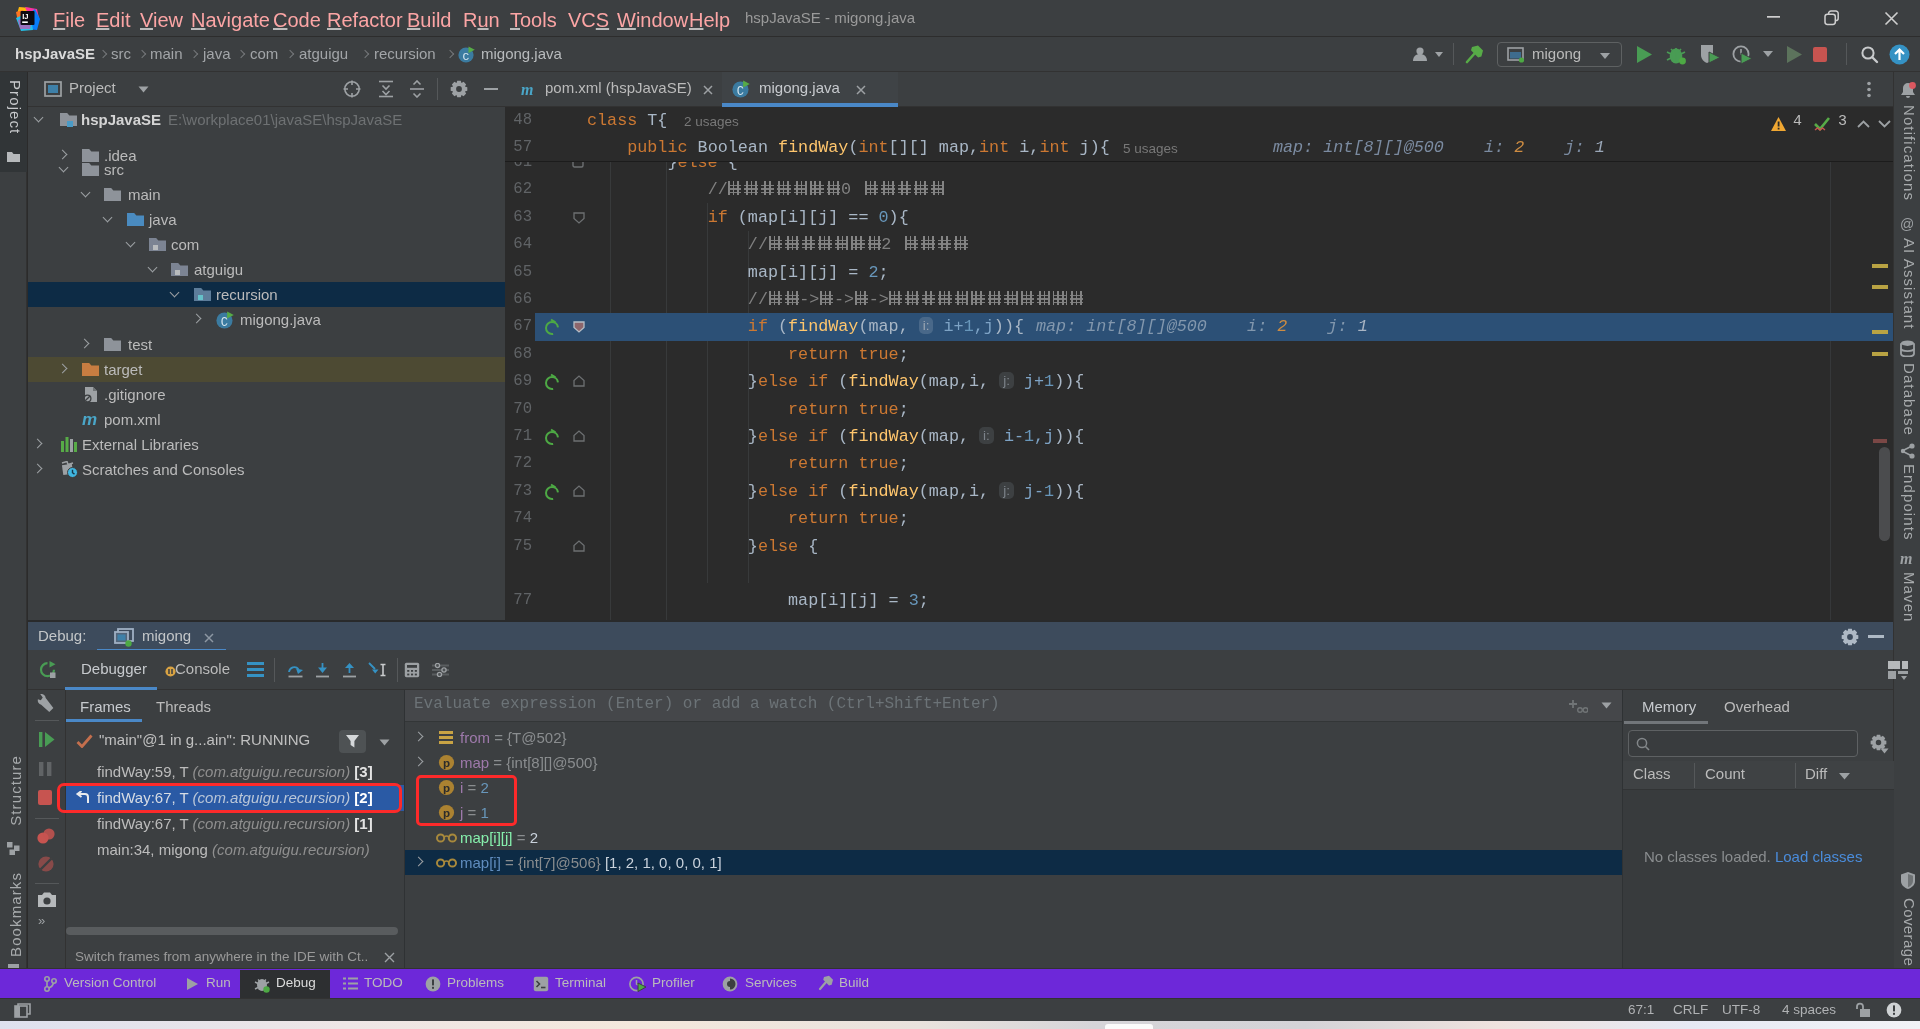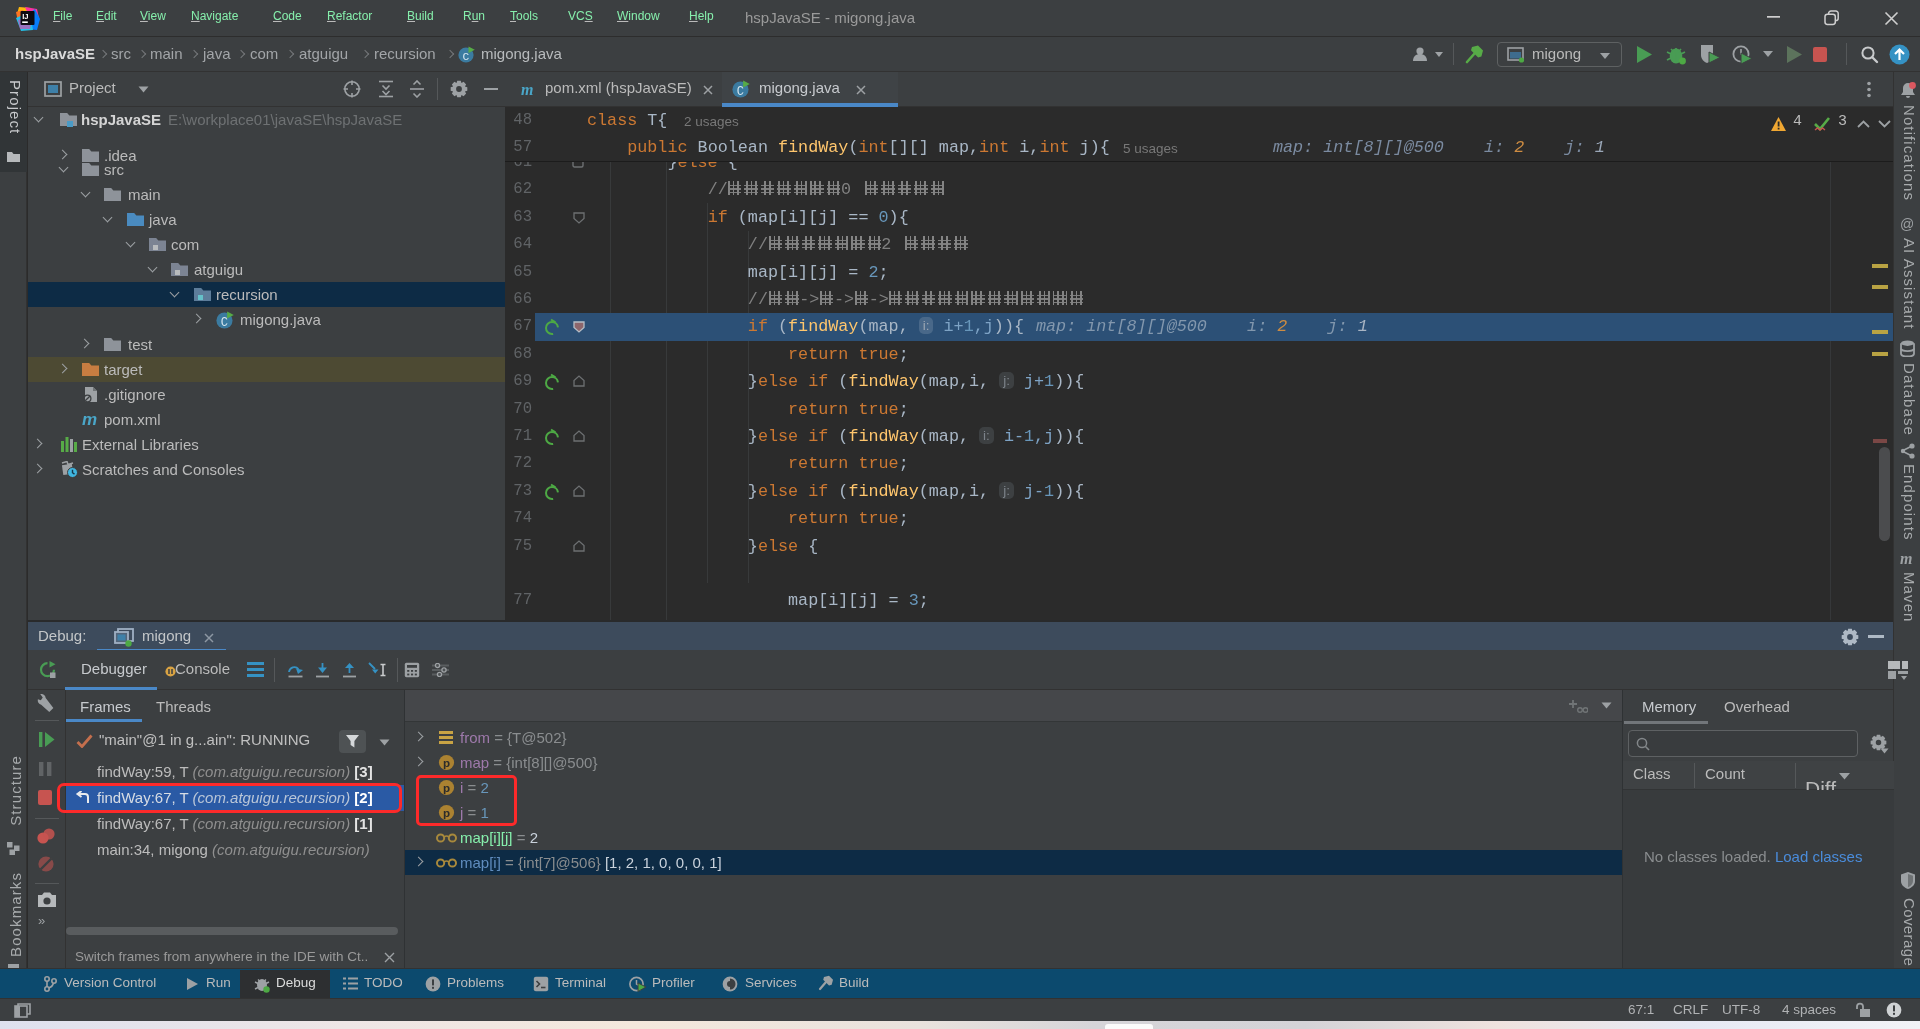--- a/index.html
+++ b/index.html
@@ -1,21 +1,21 @@
 <!DOCTYPE html>
 <html><head><meta charset="utf-8"><style>
 *{margin:0;padding:0;box-sizing:border-box}
 html,body{width:1920px;height:1029px;overflow:hidden;background:#2b2b2b;
   font-family:"Liberation Sans",sans-serif;-webkit-font-smoothing:antialiased}
 .abs{position:absolute}
 .ui{color:#bbbbbb;font-size:15px}
 svg{display:block}
 
 #titlebar{left:0;top:0;width:1920px;height:37px;background:#3c3f41;border-bottom:1px solid #2d2d2d}
-.menu{position:absolute;top:9px;font-size:12px;color:#86efac}
+.menu{position:absolute;top:9px;font-size:20px;color:#fca5a5}
 .menu u{text-decoration-color:#bbbbbb}
 #wintitle{position:absolute;top:9px;left:745px;color:#9a9a9a;font-size:15px}
 
 #navbar{left:0;top:37px;width:1920px;height:35px;background:#3c3f41;border-bottom:1px solid #323232}
 .crumb{position:absolute;top:8px;font-size:15px;color:#a2a5a8}
 .csep{position:absolute;top:14px;width:6px;height:6px;border-right:1.6px solid #75787b;border-top:1.6px solid #75787b;transform:rotate(45deg)}
 
 #leftstripe{left:0;top:72px;width:27px;height:896px;background:#3c3f41;border-right:1px solid #323232}
 .vlabel{position:absolute;color:#a7aaac;font-size:15px;letter-spacing:1.1px;white-space:nowrap}
 .vl-down{writing-mode:vertical-rl}
@@ -54,21 +54,21 @@
 #dbghead{left:28px;top:620px;width:1865px;height:30px;background:#3d4b5c;border-top:2px solid #292a2b}
 #dbgtool{left:28px;top:650px;width:1865px;height:40px;background:#3c3f41;border-bottom:1px solid #323232}
 #dbgbody{left:28px;top:690px;width:1865px;height:278px;background:#3c3f41}
 #dbgleft{position:absolute;left:0;top:0;width:38px;height:278px;border-right:1px solid #323232}
 #frames{position:absolute;left:38px;top:0;width:338px;height:278px}
 #vars{position:absolute;left:376px;top:0;width:1218px;height:278px;border-left:1px solid #2f3234}
 #memory{position:absolute;left:1594px;top:0;width:271px;height:278px;border-left:1px solid #2f3234}
 .frow{position:absolute;left:0;width:100%;height:26px;line-height:26px;font-size:15px;color:#bcbcbc;white-space:nowrap}
 .pkg{color:#8f8f8f;font-style:italic}
 
-#toolstripe{left:0;top:968px;width:1920px;height:30px;background:#0c4a6e;border-top:1px solid #323232}
+#toolstripe{left:0;top:968px;width:1920px;height:30px;background:#6d28d9;border-top:1px solid #323232}
 .tsitem{position:absolute;top:6px;font-size:13.5px;color:#bbbbbb;white-space:nowrap}
 #statusbar{left:0;top:998px;width:1920px;height:23px;background:#3c3f41;border-top:1px solid #323232}
 .sbitem{position:absolute;top:3px;font-size:13.5px;color:#b0b2b4}
 #bottomstrip{left:0;top:1021px;width:1920px;height:8px;
  background:linear-gradient(90deg,#dee1ef 0%,#eee6e6 18%,#f4e8dc 33%,#e9e2dd 48%,#d6d5d9 57%,#d4d3d7 68%,#efe2de 78%,#e6e9f4 88%,#f2f3f7 100%)}
 </style></head><body>
 <div class="abs" id="titlebar">
   <svg class="abs" style="left:15px;top:6px" width="25" height="25" viewBox="0 0 25 25">
     <polygon points="4,1 16,2 12,9 2,8" fill="#fdb60d"></polygon>
     <polygon points="10,1 22,3 24,12 14,10" fill="#fc31a1"></polygon>
@@ -604,20 +604,21 @@
     <div class="abs" style="left:0px;top:237px;width:332px;height:8px;background:#595c5e;border-radius:4px"></div>
     <span class="abs" style="left:9px;top:259px;font-size:13.5px;color:#9a9a9a">Switch frames from anywhere in the IDE with Ct..</span>
     <svg class="abs" style="left:318px;top:262px" width="11" height="11" viewBox="0 0 11 11">
         <path d="M1 1 L10 10 M10 1 L1 10" stroke="#9da1a4" stroke-width="1.4"></path>
       </svg>
   </div>
   <div class="abs" style="left:29px;top:93px;width:345px;height:30px;border:3.5px solid #fd2a2a;border-radius:7px;z-index:5"></div>
   <div class="abs" style="left:388px;top:85px;width:101px;height:51px;border:3.5px solid #fd2a2a;border-radius:5px;z-index:5"></div>
   <div id="vars">
     <div class="abs" style="left:0;top:0;width:1218px;height:32px;background:#45474a;border-bottom:1px solid #333637">
+      <span class="abs" style="left:9px;top:5px;font-family:'Liberation Mono',monospace;font-size:16px;color:#6c7377">Evaluate expression (Enter) or add a watch (Ctrl+Shift+Enter)</span>
       <svg class="abs" style="left:1163px;top:8px" width="20" height="16" viewBox="0 0 20 16">
           <path d="M5 2 v8 M1 6 h8" stroke="#707476" stroke-width="1.8"></path>
           <circle cx="12" cy="12" r="2.3" fill="none" stroke="#707476" stroke-width="1.4"></circle>
           <circle cx="17.5" cy="12" r="2.3" fill="none" stroke="#707476" stroke-width="1.4"></circle>
           <path d="M14.3 12 h1" stroke="#707476" stroke-width="1.4"></path>
         </svg>
       <svg class="abs" style="left:1196px;top:12px" width="11" height="7" viewBox="0 0 11 7">
           <path d="M0.5 0.5 l10 0 l-5 6z" fill="#9da1a4"></path>
         </svg>
     </div>
@@ -684,21 +685,21 @@
         <path fill-rule="evenodd" d="M7.21 0.69 L10.79 0.69 L11.45 3.09 L11.45 3.09 L13.61 1.86 L16.14 4.39 L14.91 6.55 L14.91 6.55 L17.31 7.21 L17.31 10.79 L14.91 11.45 L14.91 11.45 L16.14 13.61 L13.61 16.14 L11.45 14.91 L11.45 14.91 L10.79 17.31 L7.21 17.31 L6.55 14.91 L6.55 14.91 L4.39 16.14 L1.86 13.61 L3.09 11.45 L3.09 11.45 L0.69 10.79 L0.69 7.21 L3.09 6.55 L3.09 6.55 L1.86 4.39 L4.39 1.86 L6.55 3.09 L6.55 3.09Z M11.9 9 A2.9 2.9 0 1 0 6.1 9 A2.9 2.9 0 1 0 11.9 9Z" fill="#9da1a4"></path>
       </svg>
     <svg class="abs" style="left:257px;top:58px" width="9" height="6" viewBox="0 0 9 6">
         <path d="M0.5 0.5 l8 0 l-4 5z" fill="#9da1a4"></path>
       </svg>
     <div class="abs" style="left:0;top:71px;width:271px;height:29px;background:#3f4244;border-bottom:1px solid #323435">
       <span class="abs" style="left:10px;top:4px;font-size:15px;color:#bbbbbb">Class</span>
       <div class="abs" style="left:71px;top:2px;width:1px;height:25px;background:#55585a"></div>
       <span class="abs" style="left:82px;top:4px;font-size:15px;color:#bbbbbb">Count</span>
       <div class="abs" style="left:172px;top:2px;width:1px;height:25px;background:#55585a"></div>
-      <span class="abs" style="left:182px;top:16px;font-size:21px;color:#bbbbbb">Diff</span>
+      <span class="abs" style="left:182px;top:4px;font-size:15px;color:#bbbbbb">Diff</span>
       <svg class="abs" style="left:215px;top:11px" width="13" height="8" viewBox="0 0 13 8">
           <path d="M1 1 l11 0 l-5.5 6.5z" fill="#9da1a4"></path>
         </svg>
     </div>
     <div class="abs" style="left:0;top:100px;width:271px;height:178px;background:#383b3d"></div>
     <span class="abs" style="left:21px;top:158px;font-size:15px;color:#8a8d8f">No classes loaded. <span style="color:#4a8cdb">Load classes</span></span>
   </div>
 </div>
 <svg class="abs" style="left:1887px;top:660px;z-index:6" width="22" height="20" viewBox="0 0 22 20">
     <rect x="1" y="1" width="12" height="8" fill="#b6b9bb"></rect>

